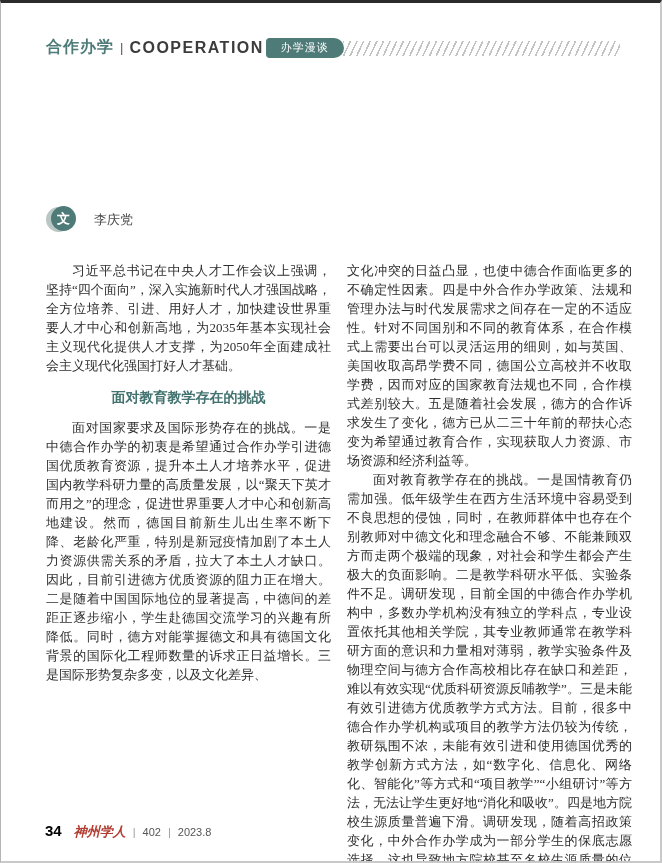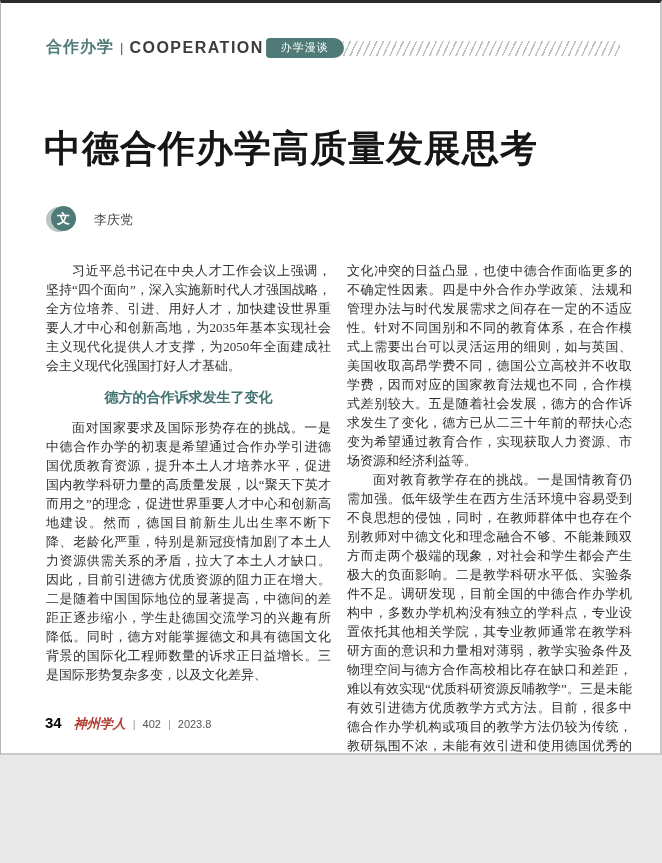--- a/index.html
+++ b/index.html
@@ -1,18 +1,18 @@
 <!DOCTYPE html>
 <html><head>
 <meta charset="utf-8">
 <style>
   html, body { margin:0; padding:0; background:#e9e9e9; }
   .page {
     position:relative;
-    width:662px; height:755px;
+    width:662px; height:863px;
     margin:0 auto;
     background:#ffffff;
     box-sizing:border-box;
     border-top:3px solid #2b2b2b;
     border-left:1px solid #b5b5b5;
     border-right:2px solid #c9c9c9;
     border-bottom:2px solid #c9c9c9;
     overflow:hidden;
     font-family:"Liberation Serif", serif;
   }
@@ -103,34 +103,33 @@
 
   <div class="header">
     <span class="section-cn">合作办学</span>
     <span class="hdr-divider">|</span>
     <span class="section-en">COOPERATION</span>
     <span class="badge">办学漫谈</span>
   </div>
 
   <div class="stripes"></div>
 
-  <h1 class="title">中德合作办学高质量发展思考</h1>
 
   <div class="author">
     <span class="author-icon-wrap">
       <span class="icon-back"></span>
       <span class="icon-front">文</span>
     </span>
     <span class="author-name">李庆党</span>
   </div>
 
   <div class="columns">
     <div class="col">
       <p class="indent">习近平总书记在中央人才工作会议上强调，坚持“四个面向”，深入实施新时代人才强国战略，全方位培养、引进、用好人才，加快建设世界重要人才中心和创新高地，为2035年基本实现社会主义现代化提供人才支撑，为2050年全面建成社会主义现代化强国打好人才基础。</p>
-      <h3 class="section-heading">德方的合作诉求发生了变化</h3>
+      <h3 class="section-heading">面对教育教学存在的挑战</h3>
       <p class="indent"><span class="lead">面对国家要求及国际形势存在的挑战。</span><span>一是中德合作办学的初衷是希望通过合作办学引进德国优质教育资源，提升本土人才培养水平，促进国内教学科研力量的高质量发展，以“聚天下英才而用之”的理念，促进世界重要人才中心和创新高地建设。然而，德国目前新生儿出生率不断下降、老龄化严重，特别是新冠疫情加剧了本土人力资源供需关系的矛盾，拉大了本土人才缺口。因此，目前引进德方优质资源的阻力正在增大。二是随着中国国际地位的显著提高，中德间的差距正逐步缩小，学生赴德国交流学习的兴趣有所降低。同时，德方对能掌握德文和具有德国文化背景的国际化工程师数量的诉求正日益增长。三是国际形势复杂多变，以及文化差异、</span></p>
     </div>
     <div class="col">
       <p>文化冲突的日益凸显，也使中德合作面临更多的不确定性因素。四是中外合作办学政策、法规和管理办法与时代发展需求之间存在一定的不适应性。针对不同国别和不同的教育体系，在合作模式上需要出台可以灵活运用的细则，如与英国、美国收取高昂学费不同，德国公立高校并不收取学费，因而对应的国家教育法规也不同，合作模式差别较大。五是随着社会发展，德方的合作诉求发生了变化，德方已从二三十年前的帮扶心态变为希望通过教育合作，实现获取人力资源、市场资源和经济利益等。</p>
       <p class="indent"><span class="lead">面对教育教学存在的挑战。</span><span>一是国情教育仍需加强。低年级学生在西方生活环境中容易受到不良思想的侵蚀，同时，在教师群体中也存在个别教师对中德文化和理念融合不够、不能兼顾双方而走两个极端的现象，对社会和学生都会产生极大的负面影响。二是教学科研水平低、实验条件不足。调研发现，目前全国的中德合作办学机构中，多数办学机构没有独立的学科点，专业设置依托其他相关学院，其专业教师通常在教学科研方面的意识和力量相对薄弱，教学实验条件及物理空间与德方合作高校相比存在缺口和差距，难以有效实现“优质科研资源反哺教学”。三是未能有效引进德方优质教学方式方法。目前，很多中德合作办学机构或项目的教学方法仍较为传统，教研氛围不浓，未能有效引进和使用德国优秀的教学创新方式方法，如“数字化、信息化、网络化、智能化”等方式和“项目教学”“小组研讨”等方法，无法让学生更好地“消化和吸收”。四是地方院校生源质量普遍下滑。调研发现，随着高招政策变化，中外合作办学成为一部分学生的保底志愿选择，这也导致地方院校甚至名校生源质量的位次大幅度下滑，出现生源质量与引</span></p>
     </div>
   </div>
 
   <div class="footer">
     <span class="page-number">34</span>

